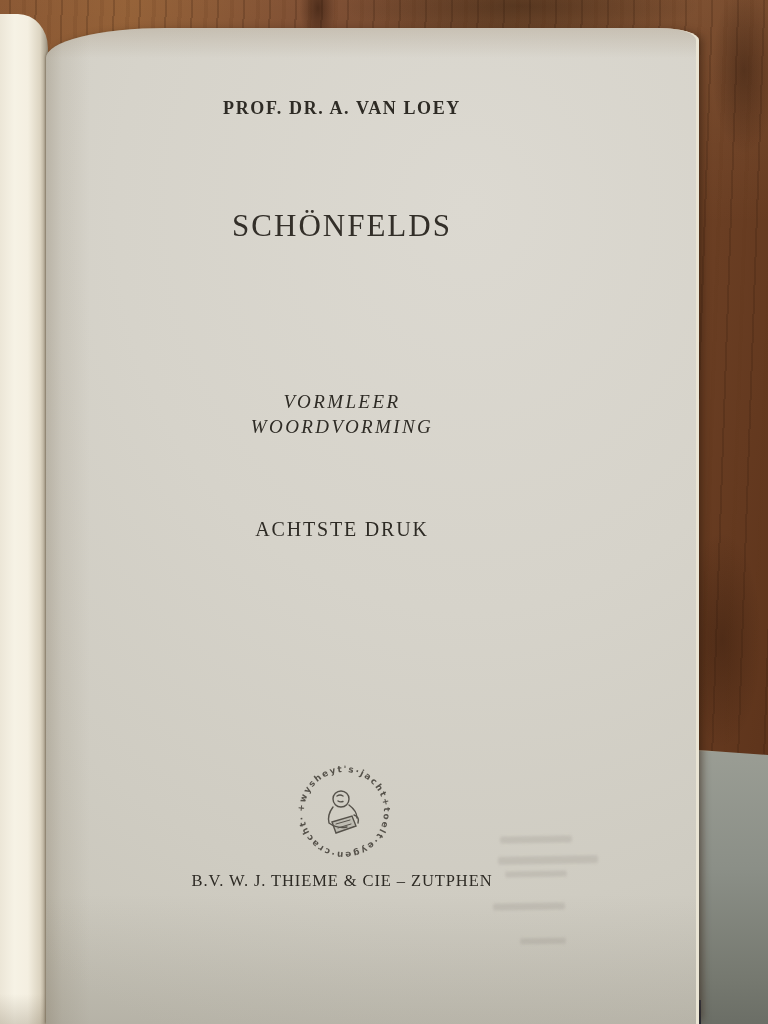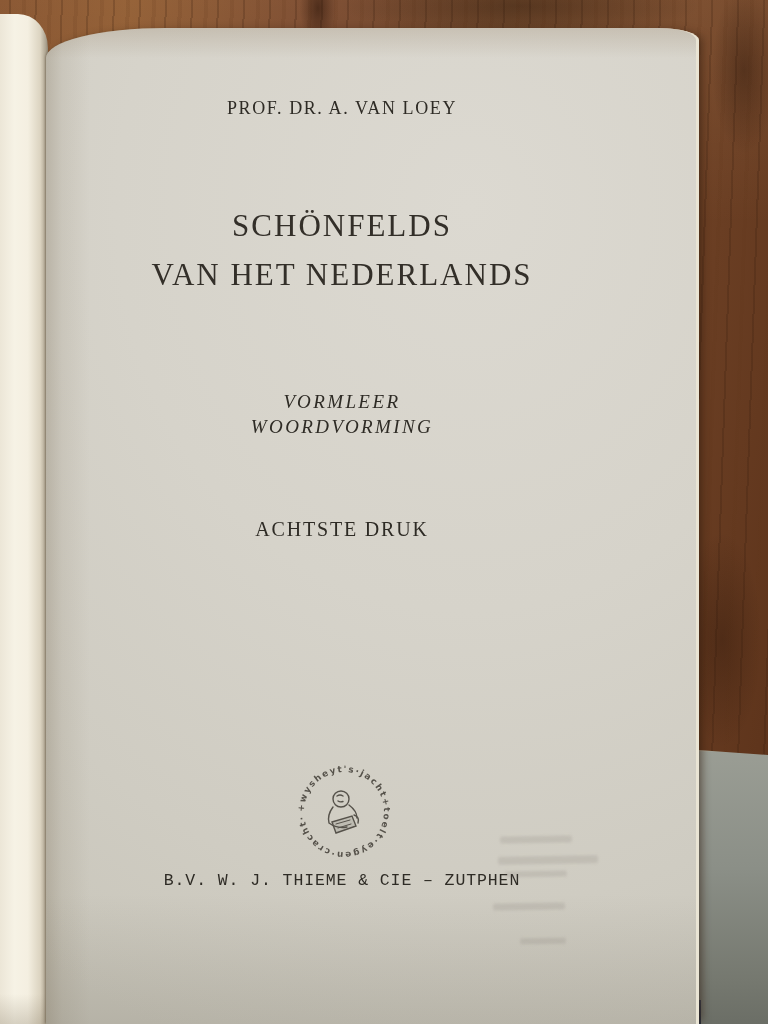--- a/index.html
+++ b/index.html
@@ -61,28 +61,28 @@
     border-top-right-radius:40px 12px;
     background:
       linear-gradient(90deg, rgba(110,95,70,.26) 0, rgba(110,95,70,.10) 16px, rgba(110,95,70,0) 44px),
       linear-gradient(180deg, rgba(130,105,75,.20) 0, rgba(130,105,75,0) 30px),
       linear-gradient(0deg, rgba(95,90,75,.18) 0, rgba(95,90,75,0) 130px),
       radial-gradient(120% 90% at 65% 18%, #dcd9d1 0%, #d6d3ca 45%, #cfccc2 78%, #c9c6bb 100%);
     border-right:3px solid #e9e4d4;
     box-shadow:6px 0 9px -3px rgba(45,25,12,.55), -2px 0 2px -1px rgba(95,82,62,.45);
   }
   .text-col{position:absolute;left:8px;top:0;width:576px;text-align:center;color:#2e2b25;}
-  .author{position:absolute;width:100%;top:68px;font-size:18px;font-weight:normal;
+  .author{position:absolute;width:100%;top:68px;font-size:18px;font-weight:bold;
           letter-spacing:1.6px;line-height:24px;}
   .title-block{position:absolute;width:100%;top:173px;font-size:31px;line-height:49px;
           letter-spacing:2px;font-weight:normal;margin:0;color:#332f29;}
   .subtitle-block{position:absolute;width:100%;top:361px;font-size:19px;font-style:italic;
           line-height:25px;letter-spacing:2.4px;}
   .edition{position:absolute;width:100%;top:491px;font-size:20px;letter-spacing:1.8px;line-height:20px;}
-  .publisher{position:absolute;width:100%;top:842px;font-size:16.5px;letter-spacing:.9px;line-height:22px;font-family:Liberation Mono, monospace;}
+  .publisher{position:absolute;width:100%;top:842px;font-size:16.5px;letter-spacing:.9px;line-height:22px;}
   .line{display:block;}
   
   .stamp{position:absolute;left:250px;top:736px;width:96px;height:96px;opacity:.88;}
   .stamp svg{display:block;}
   
   .ghost{position:absolute;background:rgba(100,95,82,.14);filter:blur(1.6px);
          transform:rotate(-1deg);border-radius:2px;z-index:1;}
   .g1{left:454px;top:808px;width:72px;height:7px;}
   .g2{left:452px;top:828px;width:100px;height:8px;}
   .g3{left:459px;top:843px;width:62px;height:6px;}
@@ -103,21 +103,20 @@
   <div class="ghost g2"></div>
   <div class="ghost g3"></div>
   <div class="ghost g4"></div>
   <div class="ghost g5"></div>
 
   <div class="text-col">
     <div class="author">PROF. DR. A. VAN LOEY</div>
 
     <h1 class="title-block">
       <span class="line">SCHÖNFELDS</span>
-      <span class="line">VAN HET NEDERLANDS</span>
     </h1>
 
     <div class="subtitle-block">
       <span class="line">VORMLEER</span>
       <span class="line">WOORDVORMING</span>
     </div>
 
     <div class="edition">ACHTSTE DRUK</div>
 
     <div class="publisher">B.V. W. J. THIEME &amp; CIE – ZUTPHEN</div>

